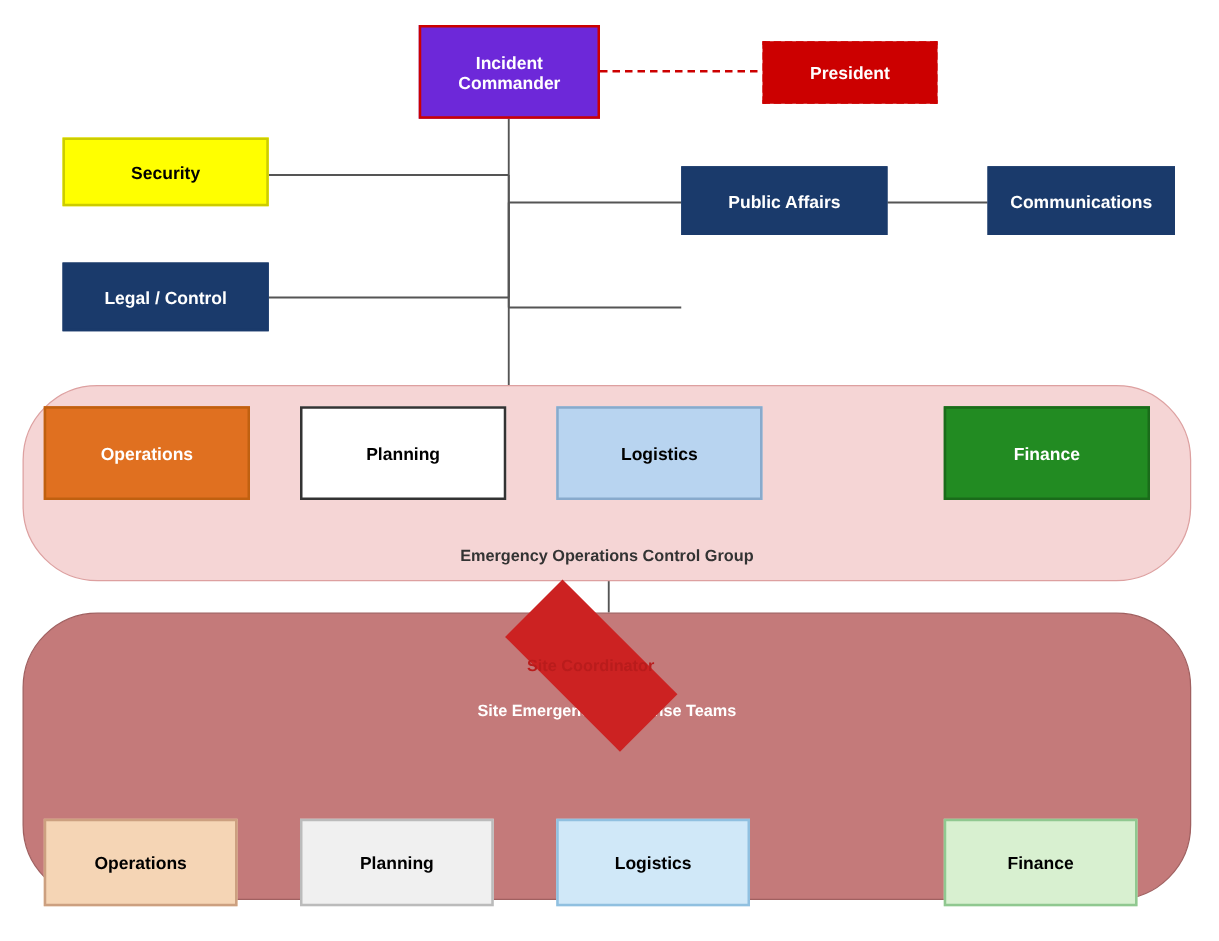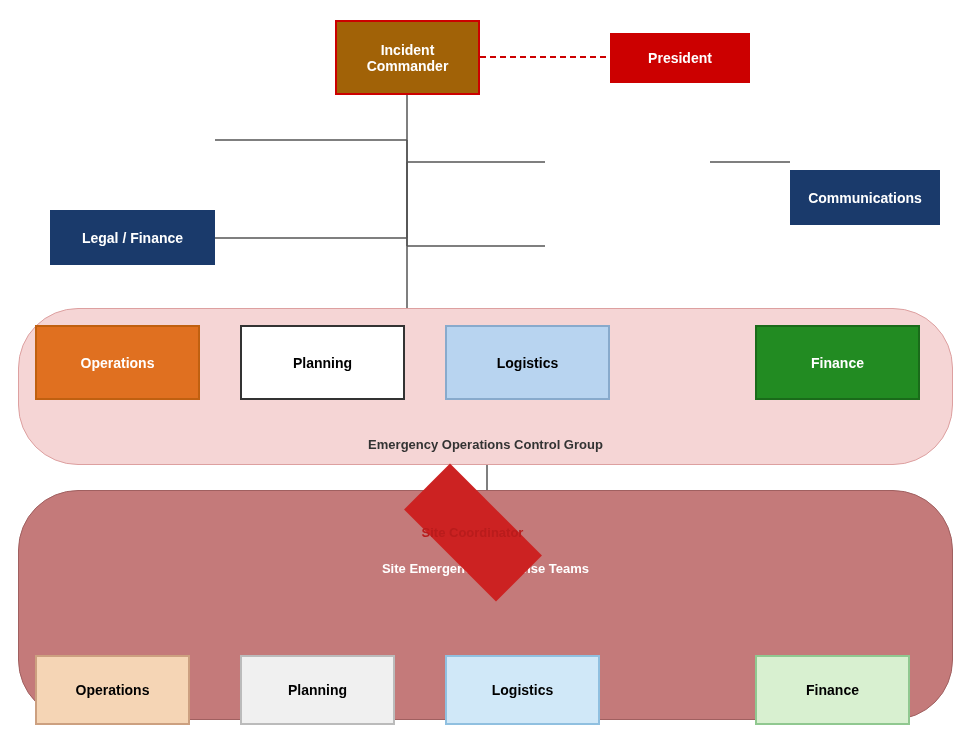--- a/index.html
+++ b/index.html
@@ -22,21 +22,21 @@
       display: flex;
       align-items: center;
       justify-content: center;
       text-align: center;
       font-weight: bold;
       font-size: 14px;
       border: 2px solid transparent;
     }
     
     .incident-commander {
-      background: #a16207;
+      background: #6d28d9;
       color: #fff;
       width: 145px;
       height: 75px;
       top: 20px;
       left: 335px;
       border-color: #cc0000;
     }
     
     .president {
       background: #cc0000;
@@ -81,21 +81,20 @@
     }
     
     .communications {
       background: #1a3a6b;
       color: #fff;
       width: 150px;
       height: 55px;
       top: 133px;
       left: 790px;
       border-color: #1a3a6b;
-      margin-top: 37px;
     }
     
     .scribe {
       background: #1a3a6b;
       color: #fff;
       width: 165px;
       height: 55px;
       top: 218px;
       left: 545px;
       border-color: #1a3a6b;
@@ -287,25 +286,31 @@
   </svg>
 
   <div class="box incident-commander">
     <span>Incident<br>Commander</span>
   </div>
 
   <div class="box president">
     <span>President</span>
   </div>
 
+  <div class="box security">
+    <span>Security</span>
+  </div>
 
   <div class="box legal-policy">
-    <span>Legal / Finance</span>
-  </div>
-
+    <span>Legal / Control</span>
+  </div>
+
+  <div class="box public-affairs">
+    <span>Public Affairs</span>
+  </div>
 
   <div class="box communications">
     <span>Communications</span>
   </div>
 
 
   <div class="eoc-group">
     <div class="eoc-label">Emergency Operations Control Group</div>
   </div>
 

